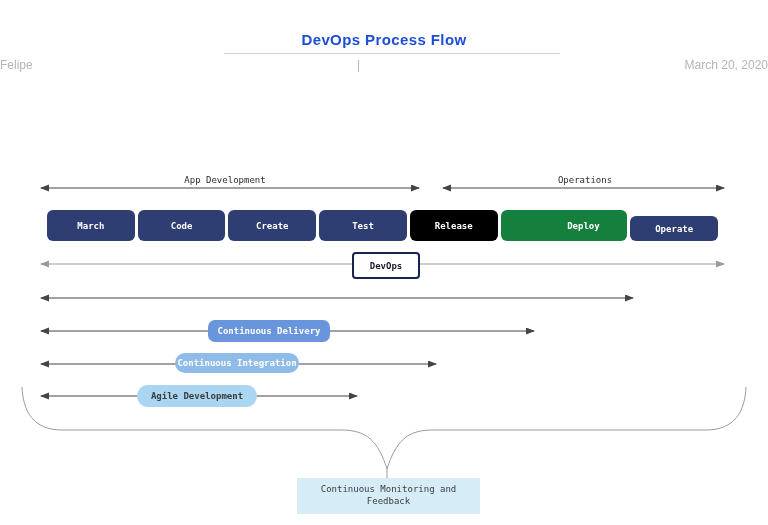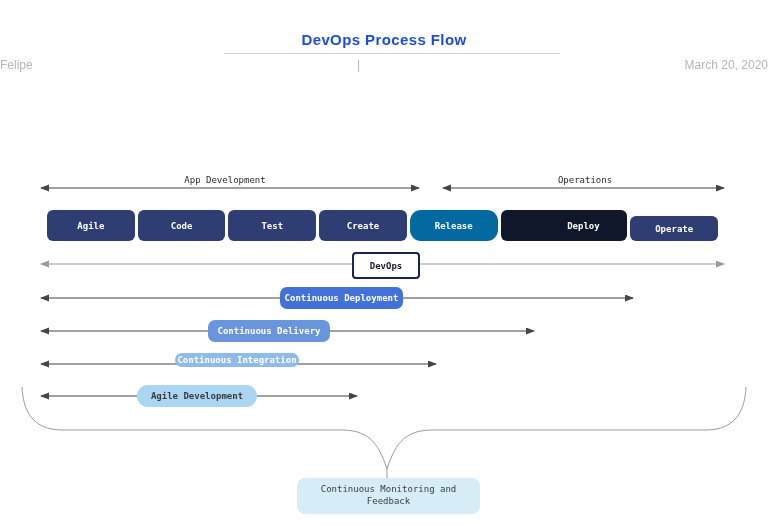--- a/index.html
+++ b/index.html
@@ -21,25 +21,25 @@
   .stage-row{position:absolute;left:47px;top:210px;width:671px;height:31px;display:flex;gap:3px;}
   .stage{flex:1;display:flex;align-items:center;justify-content:center;border-radius:6px;
          color:#ffffff;font-size:9px;font-weight:bold;}
 
   .band{position:absolute;display:flex;align-items:center;justify-content:center;
         border-radius:7px;font-size:9px;font-weight:bold;white-space:nowrap;}
   .band-devops{left:352px;top:252px;width:64px;height:23px;border:2.5px solid #16244f;
                border-radius:4px;font-weight:bold;}
   .band-cdep{left:280px;top:287px;width:123px;height:22px;}
   .band-cdel{left:208px;top:320px;width:122px;height:22px;}
-  .band-ci{left:175px;top:353px;width:124px;height:14px;}
+  .band-ci{left:175px;top:353px;width:124px;height:20px;border-radius:10px;}
   .band-agile{left:137px;top:385px;width:120px;height:22px;}
 
   .monitor{position:absolute;left:297px;top:478px;width:183px;min-height:30px;
-           border-radius:8px;display:flex;align-items:center;justify-content:center;
+           border-radius:0;display:flex;align-items:center;justify-content:center;
            text-align:center;font-size:9px;color:#3b3b3b;padding:3px 0;line-height:1.3;}
 </style>
 </head>
 <body>
 
 <div class="canvas">
 
   <svg class="layer" viewBox="0 0 768 525" xmlns="http://www.w3.org/2000/svg">
     <defs>
       <marker id="mDark" markerWidth="9" markerHeight="8" refX="8" refY="3.5" orient="auto-start-reverse" markerUnits="userSpaceOnUse">
@@ -70,30 +70,29 @@
   <div class="byline">
     <span>Felipe</span>
     <span>|</span>
     <span>March 20, 2020</span>
   </div>
 
   <div class="phase-label lbl-appdev">App Development</div>
   <div class="phase-label lbl-ops">Operations</div>
 
   <div class="stage-row">
-    <div class="stage" style="background-color: rgb(46, 61, 114);">Agile</div>
+    <div class="stage" style="background-color: rgb(46, 61, 114);">March</div>
     <div class="stage" style="background-color: rgb(46, 61, 114);">Code</div>
+    <div class="stage" style="background-color: rgb(46, 61, 114);">Create</div>
     <div class="stage" style="background-color: rgb(46, 61, 114);">Test</div>
-    <div class="stage" style="background-color: rgb(46, 61, 114);">Create</div>
-    <div class="stage" style="background-color: #0369a1; border-radius: 11px;">Release</div>
-    <div class="stage" style="background-color: #0f172a; padding-left: 39px;">Deploy</div>
+    <div class="stage" style="background-color: #000000;">Release</div>
+    <div class="stage" style="background-color: #15803d; padding-left: 39px;">Deploy</div>
     <div class="stage" style="background-color: rgb(46, 61, 114); margin-top: 6px;">Operate</div>
   </div>
 
   <div class="band band-devops" style="background-color: rgb(255, 255, 255); color: rgb(26, 26, 46);">DevOps</div>
-  <div class="band band-cdep" style="background-color: rgb(66, 114, 215); color: rgb(255, 255, 255);">Continuous Deployment</div>
   <div class="band band-cdel" style="background-color: rgb(105, 149, 221); color: rgb(255, 255, 255);">Continuous Delivery</div>
   <div class="band band-ci" style="background-color: rgb(143, 187, 233); color: rgb(255, 255, 255);">Continuous Integration</div>
   <div class="band band-agile" style="background-color: rgb(170, 214, 244); color: rgb(59, 59, 59); border-radius: 11px;">Agile Development</div>
 
   <div class="monitor" style="background-color: rgb(214, 237, 248);">Continuous Monitoring and Feedback</div>
 
 </div>
 
 </body></html>

